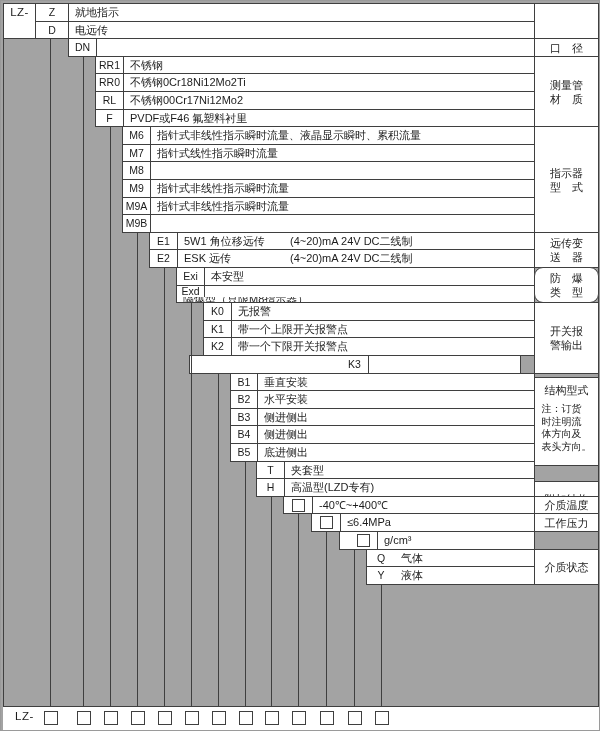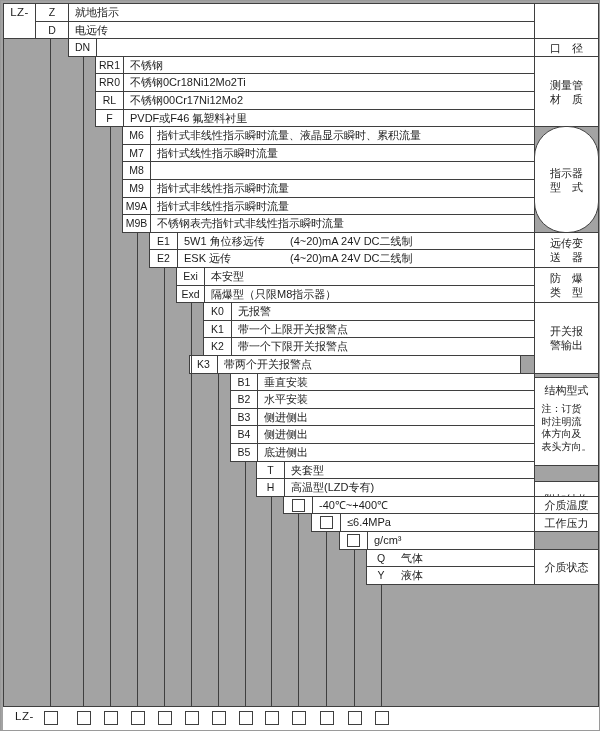--- a/index.html
+++ b/index.html
@@ -101,59 +101,57 @@
       <div class="row" style="left: 121px; top: 178px; width: 413px; height: 19px;">
         <div class="code" style="width: 27px;">M9</div>
         <div class="desc">指针式非线性指示瞬时流量</div>
       </div>
       <div class="row" style="left: 121px; top: 196px; width: 413px; height: 18px;">
         <div class="code" style="width: 27px;">M9A</div>
         <div class="desc">指针式非线性指示瞬时流量</div>
       </div>
       <div class="row" style="left: 121px; top: 213px; width: 413px; height: 19px;">
         <div class="code" style="width: 27px;">M9B</div>
-        <div class="desc">不锈钢表壳指针式非线性指示瞬时流量</div>
       </div>
       <div class="row" style="left: 148px; top: 231px; width: 386px; height: 18px;">
         <div class="code" style="width: 27px;">E1</div>
         <div class="desc">
           <span>5W1 角位移远传</span>
           <span class="d2">(4~20)mA 24V DC二线制</span>
         </div>
       </div>
       <div class="row" style="left: 148px; top: 248px; width: 386px; height: 19px;">
         <div class="code" style="width: 27px;">E2</div>
         <div class="desc">
           <span>ESK 远传</span>
           <span class="d2">(4~20)mA 24V DC二线制</span>
         </div>
       </div>
       <div class="row" style="left: 175px; top: 266px; width: 359px; height: 19px;">
         <div class="code" style="width: 27px;">Exi</div>
         <div class="desc">本安型</div>
       </div>
-      <div class="row" style="left: 175px; top: 284px; width: 359px; height: 18px;">
+      <div class="row" style="left: 175px; top: 284px; width: 359px; height: 18px; flex-direction: column;">
         <div class="code" style="width: 27px;">Exd</div>
         <div class="desc">隔爆型（只限M8指示器）</div>
       </div>
       <div class="row" style="left: 202px; top: 301px; width: 332px; height: 19px;">
         <div class="code" style="width: 27px;">K0</div>
         <div class="desc">无报警</div>
       </div>
       <div class="row" style="left: 202px; top: 319px; width: 332px; height: 18px;">
         <div class="code" style="width: 27px;">K1</div>
         <div class="desc">带一个上限开关报警点</div>
       </div>
       <div class="row" style="left: 202px; top: 336px; width: 332px; height: 19px;">
         <div class="code" style="width: 27px;">K2</div>
         <div class="desc">带一个下限开关报警点</div>
       </div>
       <div class="row" style="left: 188px; top: 354px; width: 332px; height: 19px; justify-content: center;">
         <div class="code" style="width: 27px;">K3</div>
-        <div class="desc">带两个开关报警点</div>
       </div>
       <div class="row" style="left: 229px; top: 372px; width: 305px; height: 18px;">
         <div class="code" style="width: 26px;">B1</div>
         <div class="desc">垂直安装</div>
       </div>
       <div class="row" style="left: 229px; top: 389px; width: 305px; height: 19px;">
         <div class="code" style="width: 26px;">B2</div>
         <div class="desc">水平安装</div>
       </div>
       <div class="row" style="left: 229px; top: 407px; width: 305px; height: 18px;">
@@ -181,21 +179,21 @@
           <span class="sq"></span>
         </div>
         <div class="desc">-40℃~+400℃</div>
       </div>
       <div class="row" style="left: 310px; top: 512px; width: 224px; height: 19px;">
         <div class="code" style="width: 28px;">
           <span class="sq"></span>
         </div>
         <div class="desc">≤6.4MPa</div>
       </div>
-      <div class="row" style="left: 338px; top: 530px; width: 196px; height: 19px;">
+      <div class="row" style="left: 338px; top: 530px; width: 196px; height: 19px; padding-left: 10px;">
         <div class="code" style="width: 27px;">
           <span class="sq"></span>
         </div>
         <div class="desc">g/cm³</div>
       </div>
       <div class="row" style="left: 365px; top: 548px; width: 169px; height: 18px;">
         <div class="code no-div" style="width: 28px;">Q</div>
         <div class="desc">气体</div>
       </div>
       <div class="row" style="left: 365px; top: 565px; width: 169px; height: 19px;">
@@ -205,29 +203,29 @@
     </div>
   <div id="labels">
       <div class="label-cell" style="top: 2px; height: 36px;"></div>
       <div class="label-cell" style="top: 37px; height: 19px;">
         <div>口　径</div>
       </div>
       <div class="label-cell" style="top: 55px; height: 71px;">
         <div>测量管</div>
         <div>材　质</div>
       </div>
-      <div class="label-cell" style="top: 125px; height: 107px; border-radius: 31px;">
+      <div class="label-cell" style="top: 125px; height: 107px;">
         <div>指示器</div>
         <div>型　式</div>
       </div>
       <div class="label-cell" style="top: 231px; height: 36px;">
         <div>远传变</div>
         <div>送　器</div>
       </div>
-      <div class="label-cell" style="top: 266px; height: 36px;">
+      <div class="label-cell" style="top: 266px; height: 36px; border-radius: 9px;">
         <div>防　爆</div>
         <div>类　型</div>
       </div>
       <div class="label-cell" style="top: 301px; height: 72px;">
         <div>开关报</div>
         <div>警输出</div>
       </div>
       <div class="label-cell with-note" style="top: 376px; height: 89px;">
         <div>结构型式</div>
         <div class="note">

